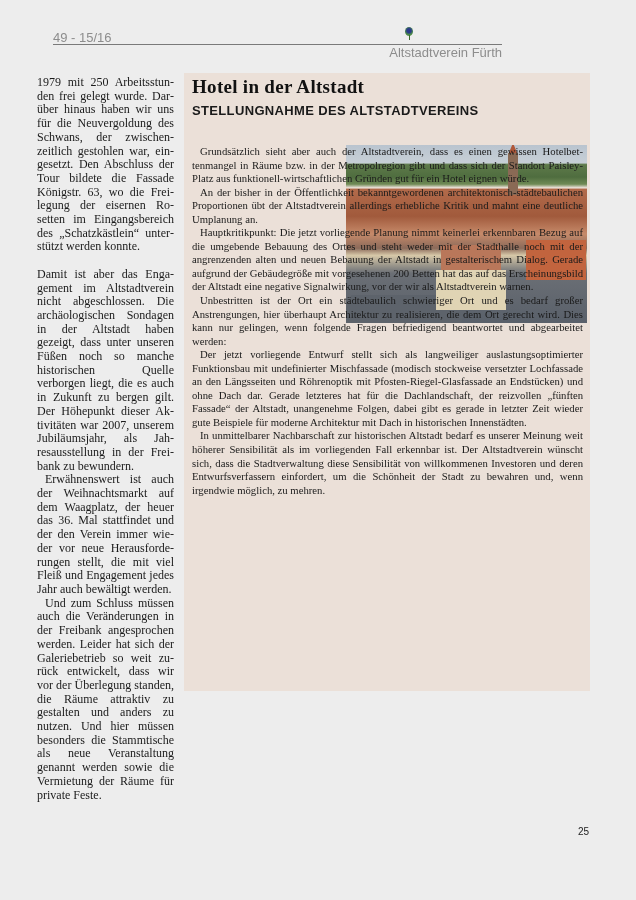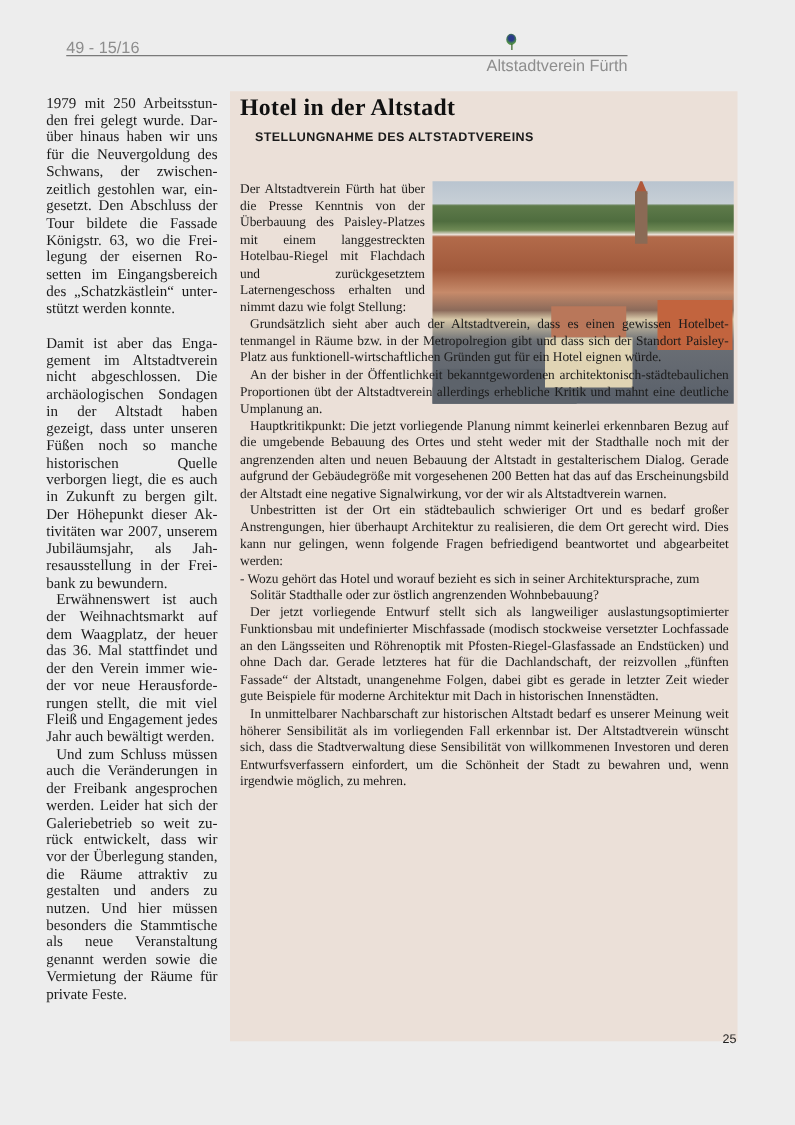--- a/index.html
+++ b/index.html
@@ -17,30 +17,30 @@
 
   .leftcol {
     position: absolute; left: 37px; top: 76px; width: 137px;
     font-size: 12px; line-height: 13.7px; text-align: justify; hyphens: manual;
   }
   .leftcol p { margin: 0; }
   .leftcol p.indent { text-indent: 8px; }
   .leftcol p.gap { margin-top: 13.7px; }
 
   .box {
-    position: absolute; left: 184px; top: 73px; width: 406px; height: 760px;
+    position: absolute; left: 184px; top: 73px; width: 406px; height: 618px;
     background: #ebe0d8;
   }
   .title {
     position: absolute; left: 8px; top: 3px; font-family: "Liberation Serif", serif;
     font-weight: bold; font-size: 19px; letter-spacing: 0.3px; color: #111;
   }
   .subtitle {
     position: absolute; left: 8px; top: 31px; font-family: "Liberation Sans", sans-serif;
-    font-weight: bold; font-size: 10px; line-height: 13px; letter-spacing: 0.35px; color: #1a1a1a; margin-left: 12px;
+    font-weight: bold; font-size: 13px; line-height: 13px; letter-spacing: 0.35px; color: #1a1a1a;
   }
   .photo {
     position: absolute; left: 162px; top: 72px; width: 241px; height: 178px;
     background:
       linear-gradient(180deg, #b9c4cf 0%, #c7cfd6 10%, #5e7a4a 11%, #4f6d3f 18%, #6f8a55 22%, transparent 24%),
       linear-gradient(180deg, transparent 24%, #b26a4a 25%, #a15a3c 40%, #c68a6a 50%, #8b6a5a 58%, #d7c8a8 62%, #6b6f75 72%, #59606a 100%);
     overflow: hidden;
   }
   .photo .roof { position: absolute; }
   .photo .tower { position: absolute; left: 162px; top: 8px; width: 10px; height: 42px; background: #8a6a55; }
@@ -84,24 +84,22 @@
   <div class="photo">
     <div class="tower-top"></div>
     <div class="tower"></div>
     <div class="roof" style="left:0;top:150px;width:120px;height:30px;background:#5d636b;transform:skewX(-20deg);"></div>
     <div class="roof" style="left:180px;top:95px;width:60px;height:40px;background:#c2643e;"></div>
     <div class="roof" style="left:95px;top:100px;width:60px;height:25px;background:#b9775a;"></div>
     <div class="roof" style="left:90px;top:125px;width:70px;height:40px;background:#e0d4b4;"></div>
   </div>
 
   <div class="body-text">
-    <p class="narrow">Der Altstadtverein Fürth hat über die Presse Kenntnis von der Überbauung des Pais­ley-Platzes mit einem langge­streckten Hotelbau-Riegel mit Flachdach und zurückgesetz­tem Laternengeschoss erhal­ten und nimmt dazu wie folgt Stellung:</p>
     <p class="indent">Grundsätzlich sieht aber auch der Altstadtverein, dass es einen gewissen Hotelbet­tenmangel in Räume bzw. in der Metropolregion gibt und dass sich der Standort Pais­ley-Platz aus funktionell-wirtschaftlichen Gründen gut für ein Hotel eignen würde.</p>
     <p class="indent">An der bisher in der Öffentlichkeit bekanntgewordenen architektonisch-städte­baulichen Proportionen übt der Altstadtverein allerdings erhebliche Kritik und mahnt eine deutliche Umplanung an.</p>
     <p class="indent">Hauptkritikpunkt: Die jetzt vorliegende Planung nimmt keinerlei erkennbaren Bezug auf die umgebende Bebauung des Ortes und steht weder mit der Stadthal­le noch mit der angrenzenden alten und neuen Bebauung der Altstadt in gestalteri­schem Dialog. Gerade aufgrund der Gebäudegröße mit vorgesehenen 200 Betten hat das auf das Erscheinungsbild der Altstadt eine negative Signalwirkung, vor der wir als Altstadtverein warnen.</p>
     <p class="indent">Unbestritten ist der Ort ein städtebaulich schwieriger Ort und es bedarf großer Anstrengungen, hier überhaupt Architektur zu realisieren, die dem Ort gerecht wird. Dies kann nur gelingen, wenn folgende Fragen befriedigend beantwortet und abgearbeitet werden:</p>
-    <p class="bullet">- Wozu gehört das Hotel und worauf bezieht es sich in seiner Architektursprache, zum Solitär Stadthalle oder zur östlich angrenzenden Wohnbebauung?</p>
     <p class="indent">Der jetzt vorliegende Entwurf stellt sich als langweiliger auslastungsoptimierter Funktionsbau mit undefinierter Mischfassade (modisch stockweise versetzter Loch­fassade an den Längsseiten und Röhrenoptik mit Pfosten-Riegel-Glasfassade an Endstücken) und ohne Dach dar. Gerade letzteres hat für die Dachlandschaft, der reizvollen „fünften Fassade“ der Altstadt, unangenehme Folgen, dabei gibt es gera­de in letzter Zeit wieder gute Beispiele für moderne Architektur mit Dach in histo­rischen Innenstädten.</p>
     <p class="indent">In unmittelbarer Nachbarschaft zur historischen Altstadt bedarf es unserer Mei­nung weit höherer Sensibilität als im vorliegenden Fall erkennbar ist. Der Altstadt­verein wünscht sich, dass die Stadtverwaltung diese Sensibilität von willkommenen Investoren und deren Entwurfsverfassern einfordert, um die Schönheit der Stadt zu bewahren und, wenn irgendwie möglich, zu mehren.</p>
   </div>
 </div>
 
 <div class="pagenum">25</div>
 
 </body></html>

